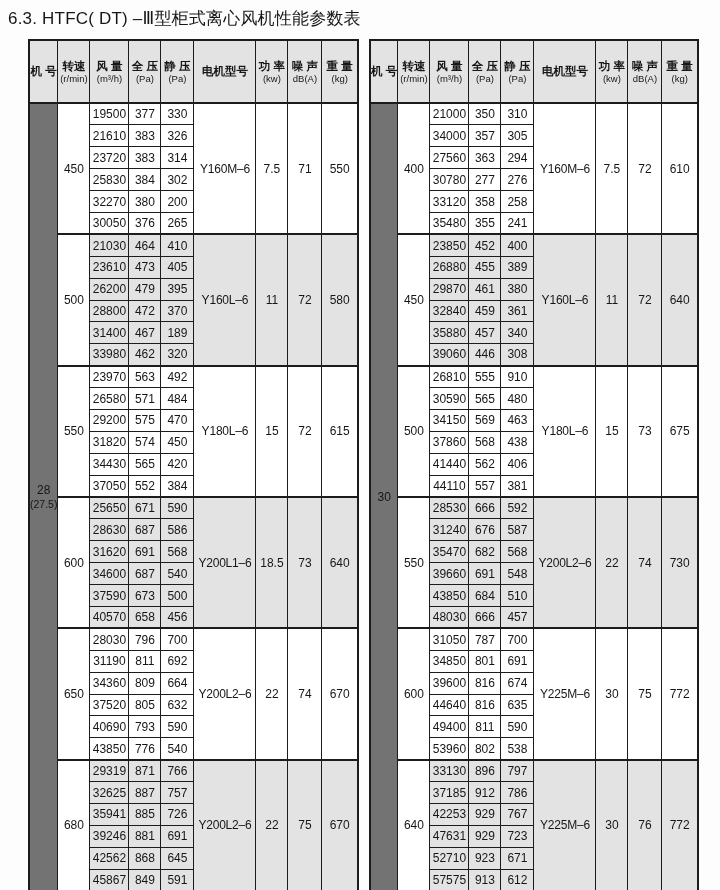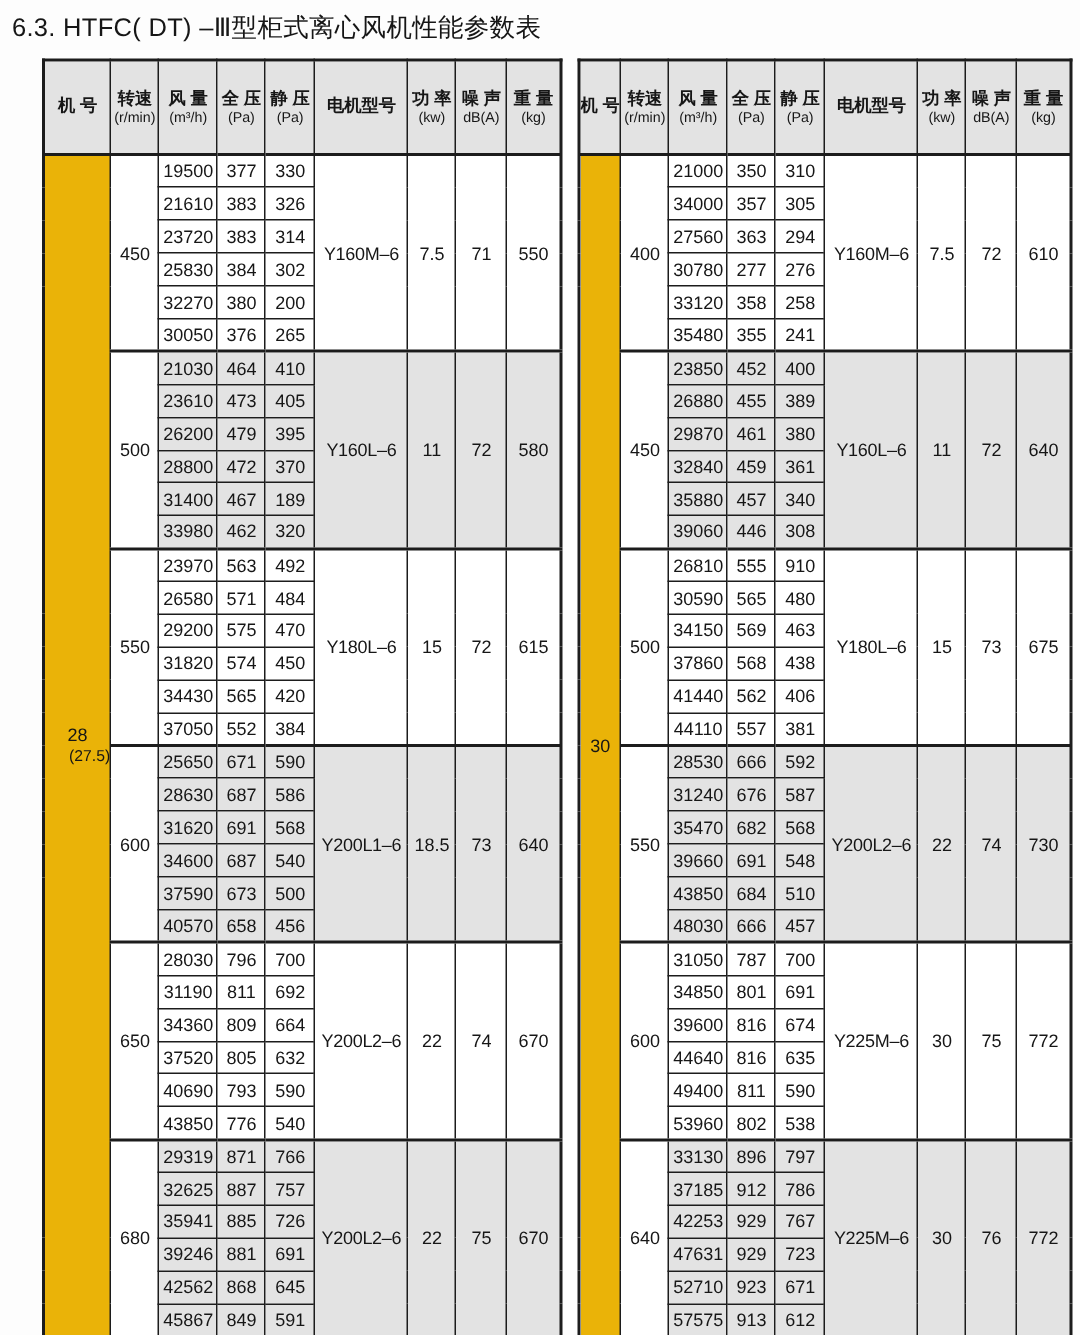--- a/index.html
+++ b/index.html
@@ -44,23 +44,23 @@
   th {
     background: var(--shade, #e3e3e3);
     font-weight: bold;
     border-bottom: 2px solid var(--line, #1c1c1c);
   }
   .h1 { font-size: 11.5px; line-height: 1.3; }
   .h2 { font-size: 9.5px; line-height: 1.1; font-weight: normal; }
   td { font-size: 12px; }
   td.shaded { background: var(--shade, #e3e3e3); }
   tr.group-start td { border-top: 2px solid var(--line, #1c1c1c); }
-  td.machine-cell { background: #eab308; }
+  td.machine-cell { background: #737373; }
   td.machine-cell .m1 { font-size: 12px; line-height: 1.25; }
-  td.machine-cell .m2 { font-size: 10.5px; line-height: 1.25; padding-left: 16px; }
+  td.machine-cell .m2 { font-size: 10.5px; line-height: 1.25; }
   td.speed-cell { background: #fff; font-size: 12px; }
   td.motor-cell { font-size: 12px; letter-spacing: -0.2px; }
 </style>
 </head>
 <body>
 
 <div class="page">
   <div class="title">6.3. HTFC( DT) –Ⅲ型柜式离心风机性能参数表</div>
   <div class="tables">
     <table class="fan-table">

